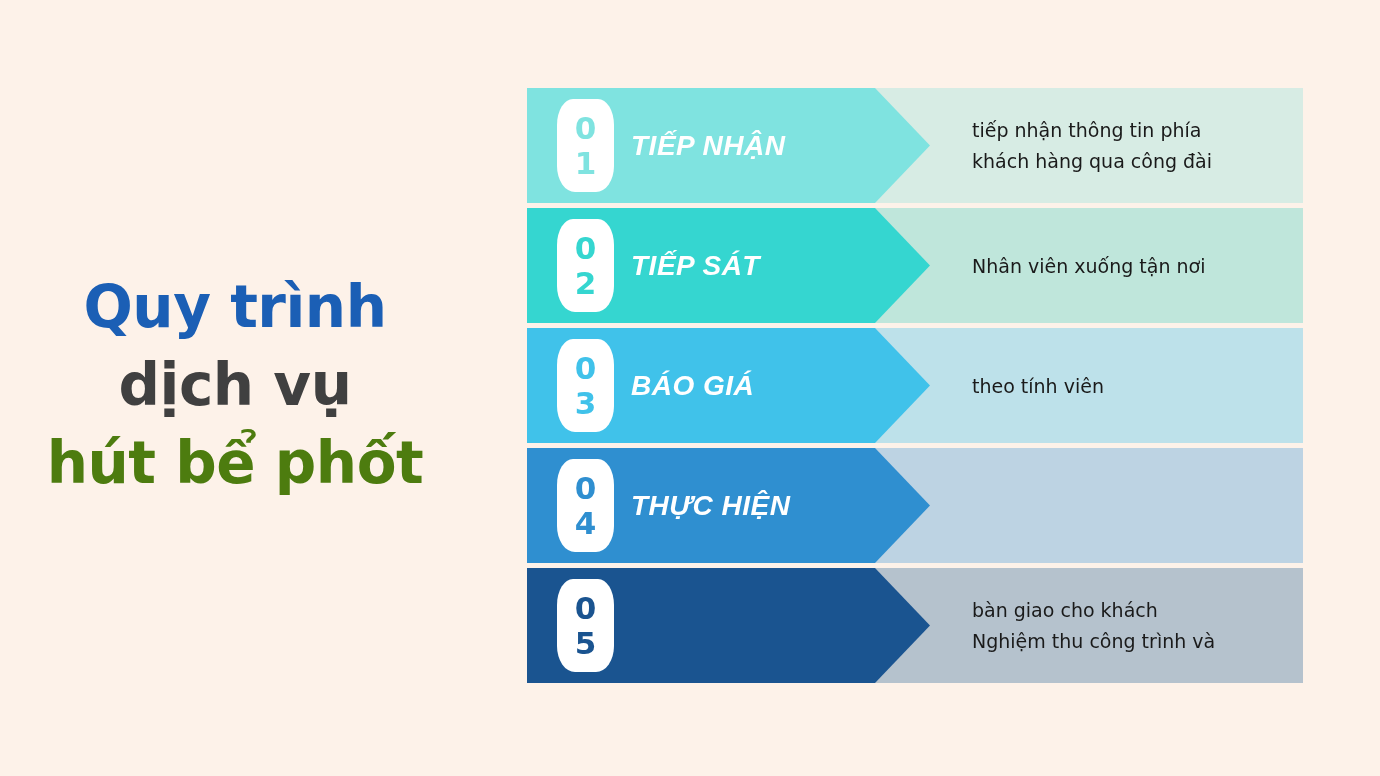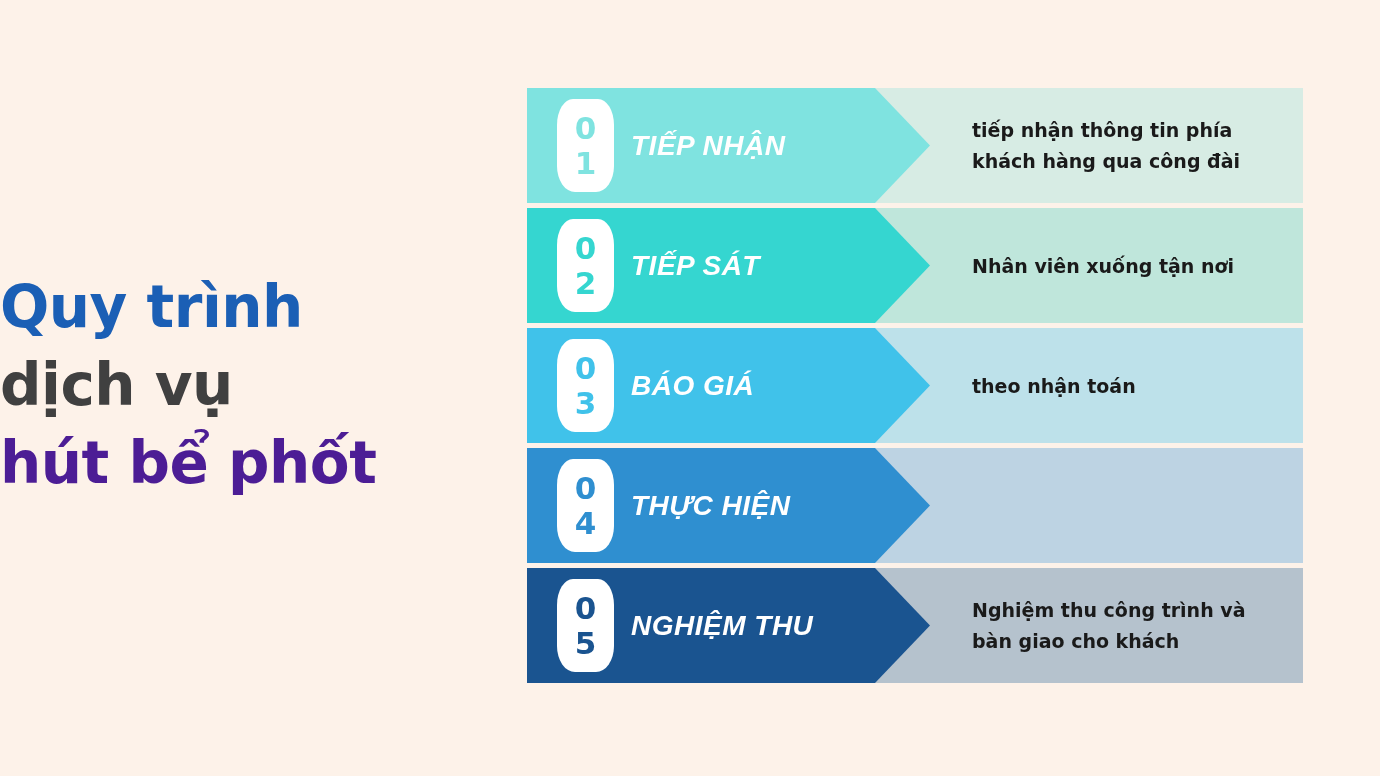--- a/index.html
+++ b/index.html
@@ -22,20 +22,21 @@
     inset:0;
     background:#fdf2e9;
   }
 
   
   #title-block {
     position:absolute;
     left:0;
     top:268px;
     width:470px;
+    text-align:center;
   }
 
   .title-line {
     font-family:"DejaVu Sans", sans-serif;
     font-weight:700;
     font-size:58px;
     line-height:78px;
     color:#1b5fb5;
     letter-spacing:-0.5px;
     white-space:nowrap;
@@ -116,36 +117,36 @@
   }
 
   
   .desc-text {
     position:absolute;
     left:445px;
     top:50%;
     transform:translateY(-50%);
     width:320px;
     font-family:"DejaVu Sans", sans-serif;
-    font-weight:700;
+    font-weight:400;
     font-size:19px;
     line-height:31px;
     color:#1a1a1a;
   }
   .desc-text .dl { display:block; white-space:nowrap; }
 </style>
 </head>
 <body style="background: rgb(253, 242, 233);">
 
 <div id="infographic" style="background: rgb(253, 242, 233);">
 
   <div id="title-block">
     <div class="title-line" style="color: rgb(27, 95, 181);">Quy trình</div>
     <div class="title-line" style="color: #404040;">dịch vụ</div>
-    <div class="title-line" style="color: #4c1d95;">hút bể phốt</div>
+    <div class="title-line" style="color: #4d7c0f;">hút bể phốt</div>
   </div>
 
   <div id="steps">
 
     <div class="step-row">
       <div class="desc-panel" style="background: rgb(215, 236, 228);"></div>
       <div class="arrow" style="background: rgb(127, 227, 224);">
         <div class="num-pill">
           <span class="num-digit" style="color: rgb(127, 227, 224);">0</span>
           <span class="num-digit" style="color: rgb(127, 227, 224);">1</span>
@@ -175,21 +176,21 @@
     <div class="step-row">
       <div class="desc-panel" style="background: rgb(189, 225, 234);"></div>
       <div class="arrow" style="background: rgb(64, 194, 234);">
         <div class="num-pill">
           <span class="num-digit" style="color: rgb(64, 194, 234);">0</span>
           <span class="num-digit" style="color: rgb(64, 194, 234);">3</span>
         </div>
         <div class="step-label">BÁO GIÁ</div>
       </div>
       <div class="desc-text">
-        <span class="dl">theo nhận toán</span>
+        <span class="dl">theo tính viên</span>
       </div>
     </div>
 
     <div class="step-row">
       <div class="desc-panel" style="background: rgb(189, 211, 227);"></div>
       <div class="arrow" style="background: rgb(47, 143, 208);">
         <div class="num-pill">
           <span class="num-digit" style="color: rgb(47, 143, 208);">0</span>
           <span class="num-digit" style="color: rgb(47, 143, 208);">4</span>
         </div>
@@ -197,22 +198,21 @@
       </div>
     </div>
 
     <div class="step-row">
       <div class="desc-panel" style="background: rgb(181, 194, 205);"></div>
       <div class="arrow" style="background: rgb(26, 84, 144);">
         <div class="num-pill">
           <span class="num-digit" style="color: rgb(26, 84, 144);">0</span>
           <span class="num-digit" style="color: rgb(26, 84, 144);">5</span>
         </div>
-        <div class="step-label">NGHIỆM THU</div>
-      </div>
-      <div class="desc-text">
+      </div>
+      <div class="desc-text">
+        <span class="dl">bàn giao cho khách</span>
         <span class="dl">Nghiệm thu công trình và</span>
-        <span class="dl">bàn giao cho khách</span>
       </div>
     </div>
 
   </div>
 </div>
 
 </body></html>

